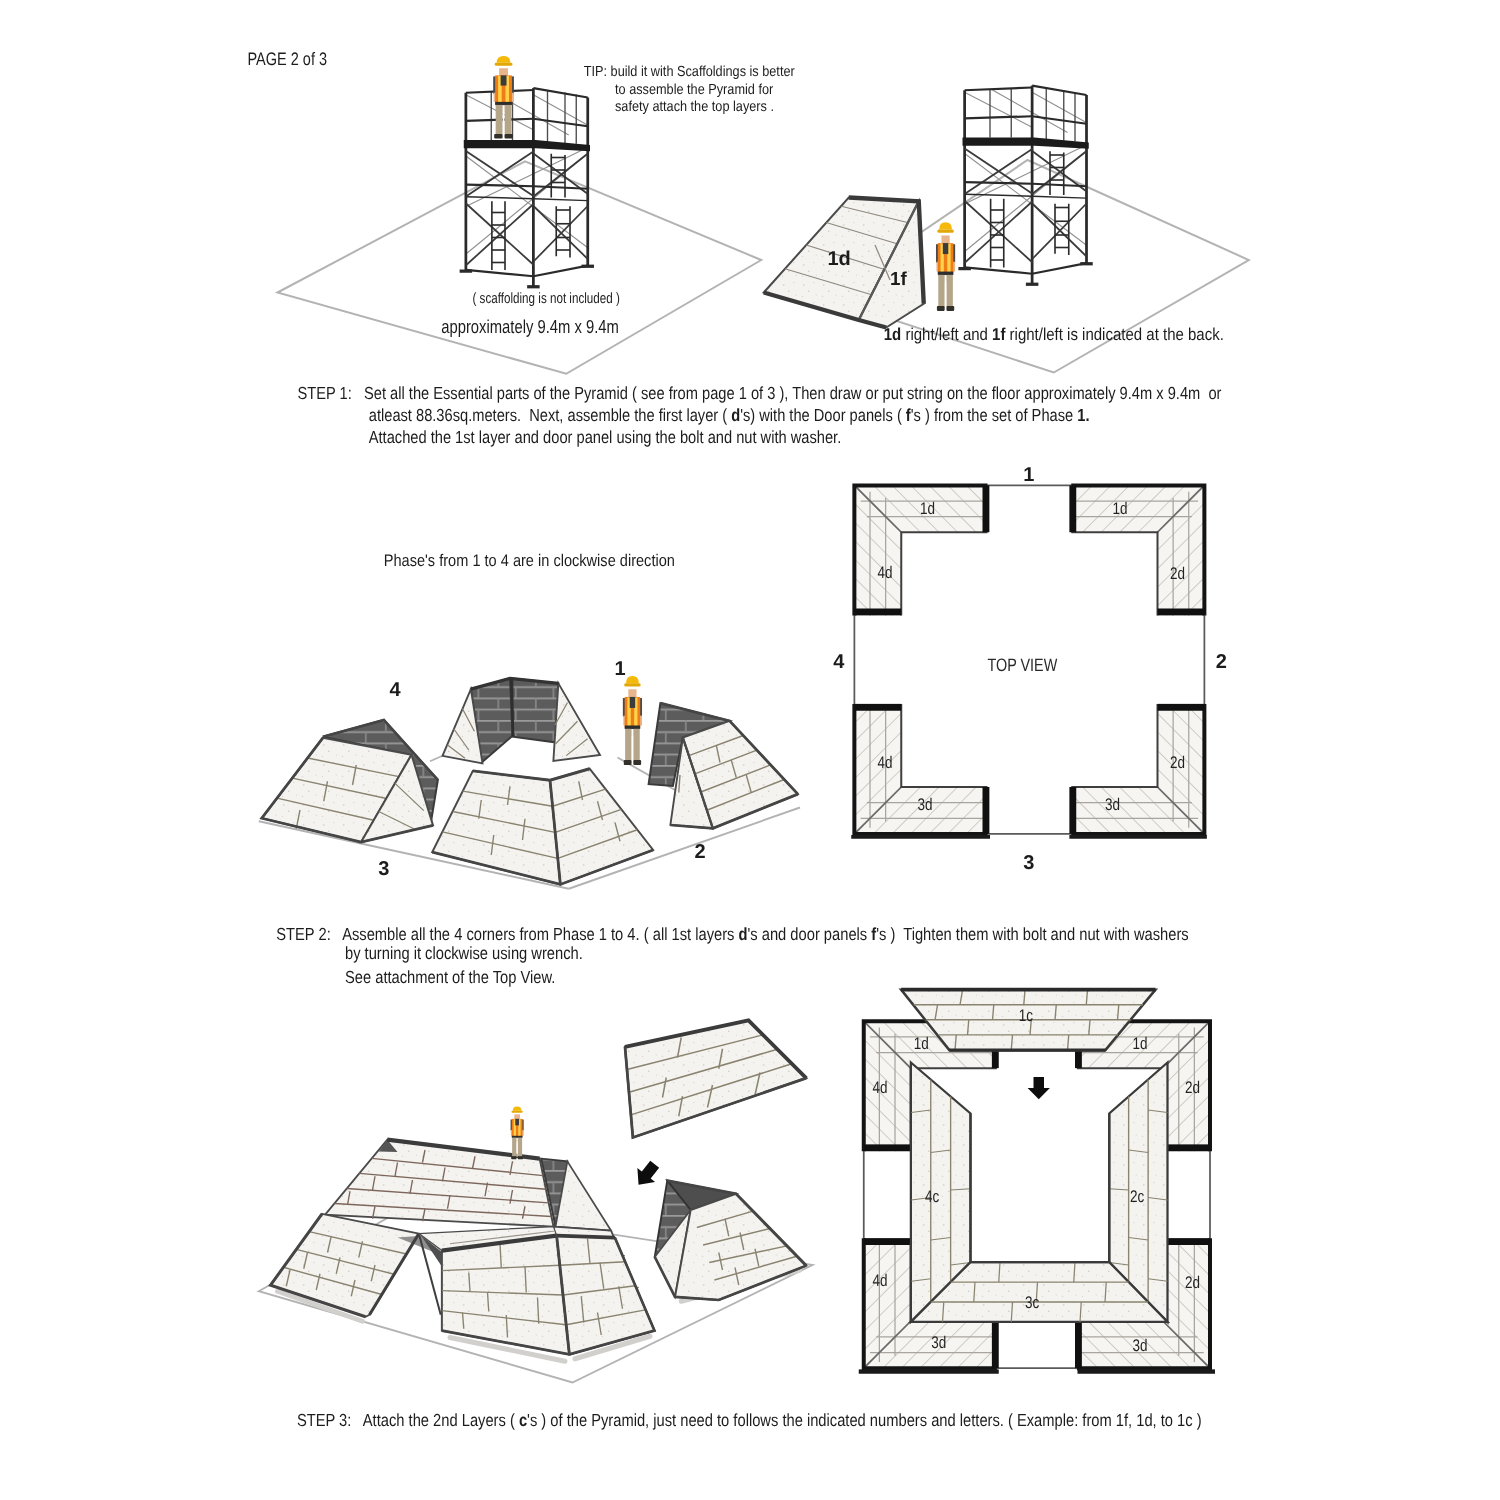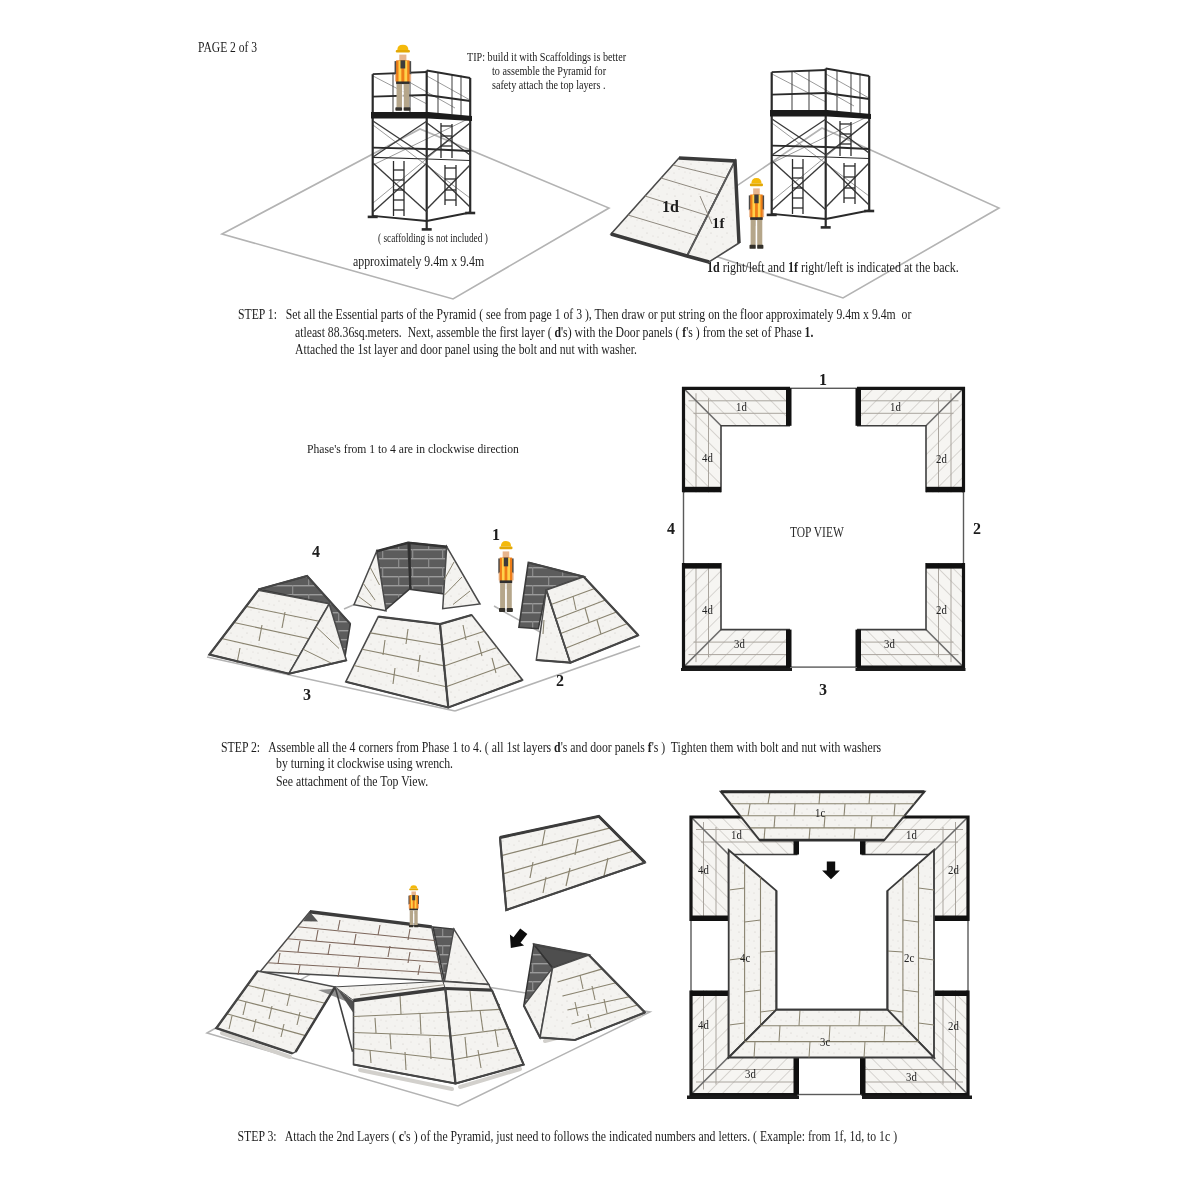--- a/index.html
+++ b/index.html
@@ -1,17 +1,17 @@
 <!DOCTYPE html>
 <html><head>
 <meta charset="utf-8">
 <style>
 html,body{margin:0;padding:0;background:#ffffff;}
 #page{position:relative;width:1064px;height:1200px;background:#ffffff;overflow:hidden;
-font-family:Liberation Serif, serif;}
+font-family:Liberation Sans, sans-serif;}
 svg{position:absolute;left:0;top:0;}
 </style>
 </head>
 <body>
 <div id="page">
 <svg width="1200" height="1200" viewBox="0 0 1200 1200">
 <defs>
 <pattern id="spk" width="16" height="16" patternUnits="userSpaceOnUse">
   <rect width="16" height="16" fill="#f4f3f0"></rect>
   <circle cx="3" cy="4" r="0.6" fill="#cdc9c3"></circle>

